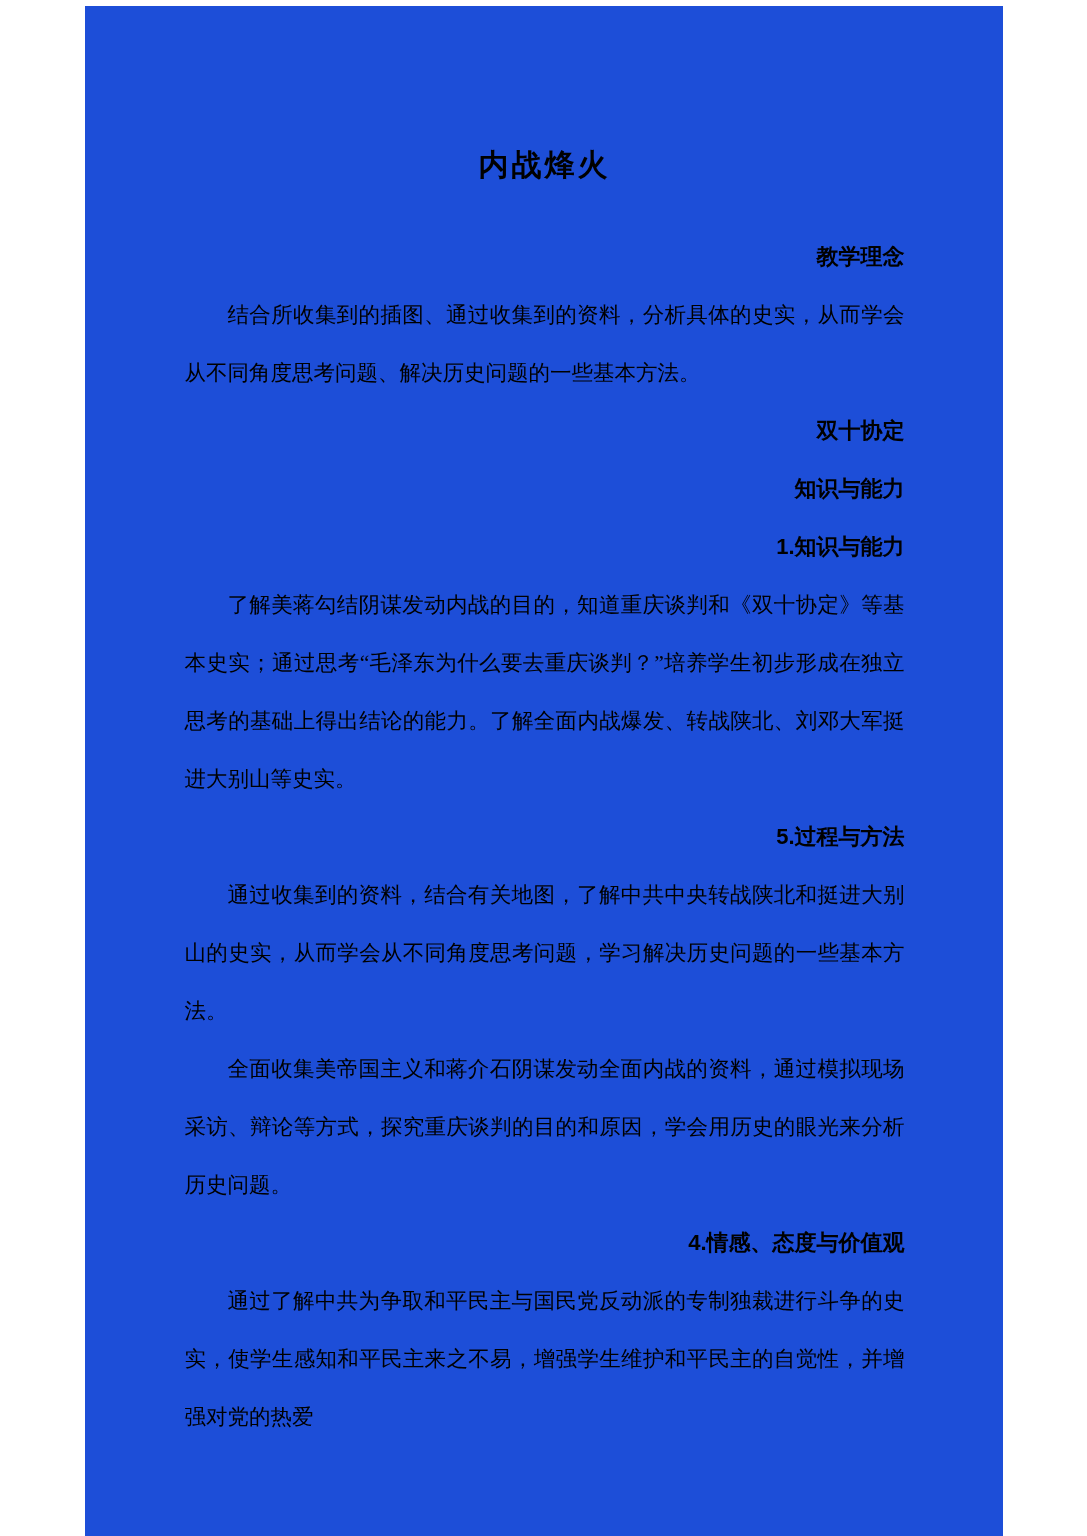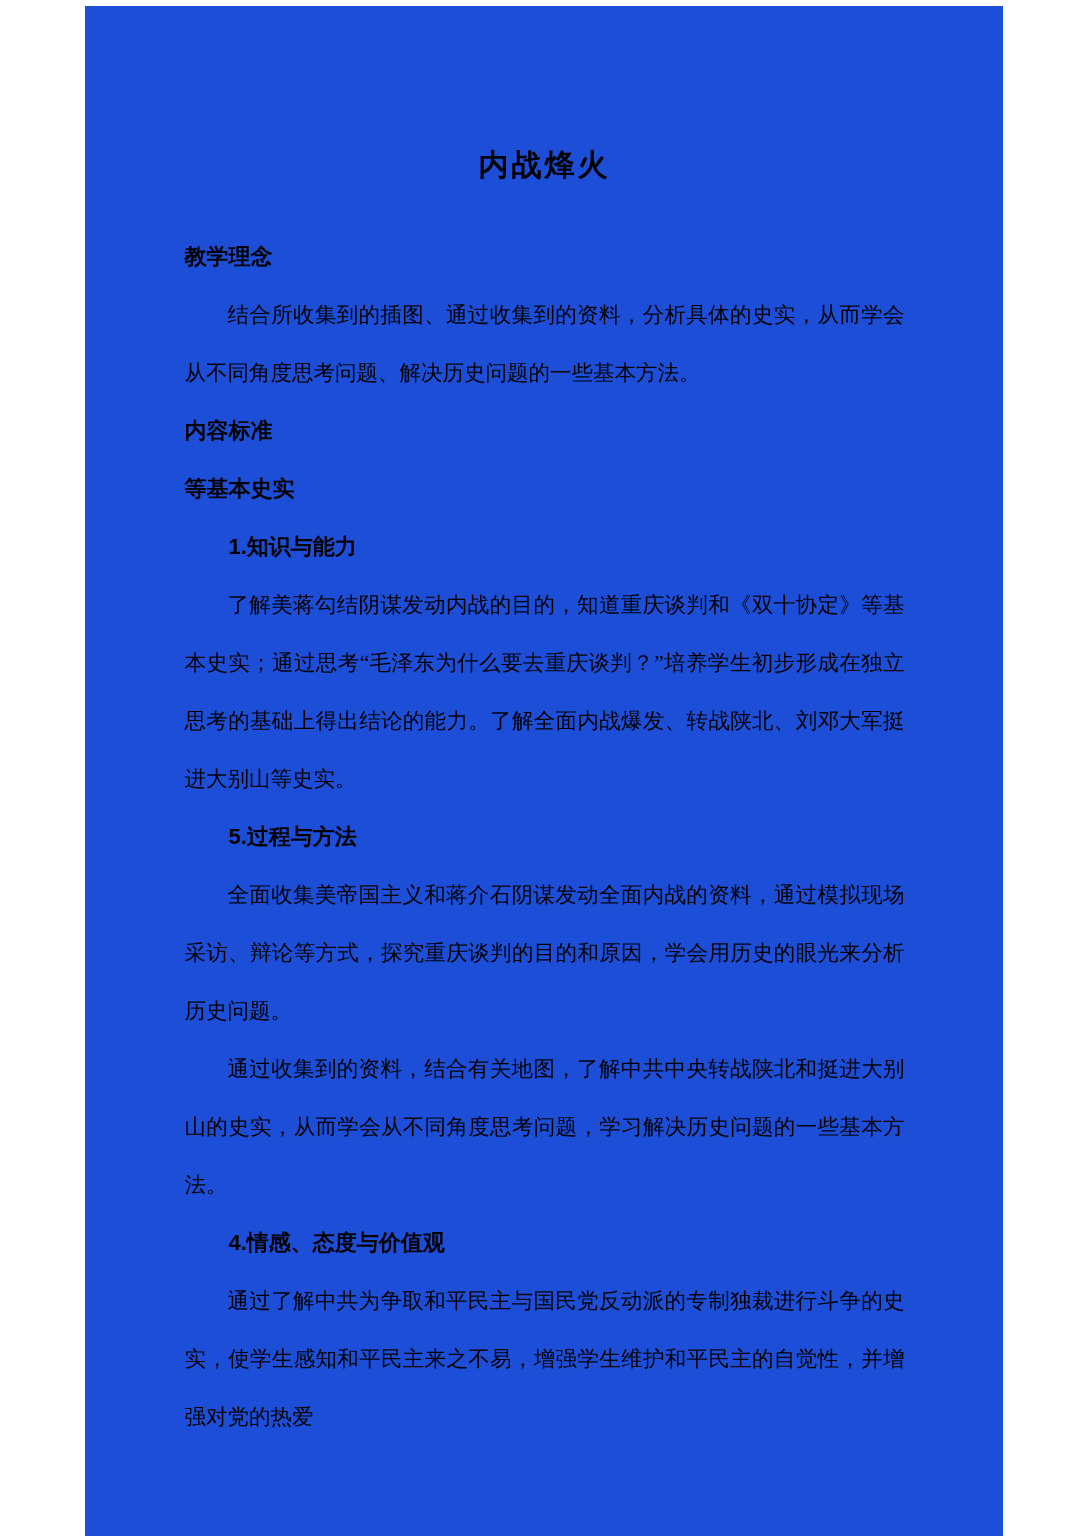--- a/index.html
+++ b/index.html
@@ -20,21 +20,21 @@
     line-height: 50px;
     text-align: center;
     letter-spacing: 3px;
     margin-bottom: 38px;
   }
   .heading {
     font-family: "Liberation Sans", sans-serif;
     font-weight: 700;
     font-size: 22px;
     line-height: 58px;
-    text-align: left;
+    text-align: right;
   }
   .heading.sub {
     text-indent: 2em;
   }
   .para {
     font-family: "Liberation Serif", "DejaVu Serif", serif;
     font-size: 21.5px;
     line-height: 58px;
     text-indent: 2em;
     text-align: justify;
@@ -48,33 +48,33 @@
 <body>
 
 <div class="page">
 
   <h1 class="title">内战烽火</h1>
 
   <h2 class="heading">教学理念</h2>
 
   <p class="para">结合所收集到的插图、通过收集到的资料，分析具体的史实，从而学会从不同角度思考问题、解决历史问题的一些基本方法。</p>
 
-  <h2 class="heading">内容标准</h2>
+  <h2 class="heading">双十协定</h2>
 
 
 
-  <h2 class="heading">等基本史实</h2>
+  <h2 class="heading">知识与能力</h2>
 
   <h3 class="heading sub">1.知识与能力</h3>
 
   <p class="para">了解美蒋勾结阴谋发动内战的目的，知道重庆谈判和《双十协定》等基本史实；通过思考“毛泽东为什么要去重庆谈判？”培养学生初步形成在独立思考的基础上得出结论的能力。了解全面内战爆发、转战陕北、刘邓大军挺进大别山等史实。</p>
 
   <h3 class="heading sub">5.过程与方法</h3>
 
+  <p class="para">通过收集到的资料，结合有关地图，了解中共中央转战陕北和挺进大别山的史实，从而学会从不同角度思考问题，学习解决历史问题的一些基本方法。</p>
+
   <p class="para">全面收集美帝国主义和蒋介石阴谋发动全面内战的资料，通过模拟现场采访、辩论等方式，探究重庆谈判的目的和原因，学会用历史的眼光来分析历史问题。</p>
-
-  <p class="para">通过收集到的资料，结合有关地图，了解中共中央转战陕北和挺进大别山的史实，从而学会从不同角度思考问题，学习解决历史问题的一些基本方法。</p>
 
   <h3 class="heading sub">4.情感、态度与价值观</h3>
 
   <p class="para">通过了解中共为争取和平民主与国民党反动派的专制独裁进行斗争的史实，使学生感知和平民主来之不易，增强学生维护和平民主的自觉性，并增强对党的热爱</p>
 
 </div>
 
 </body></html>

